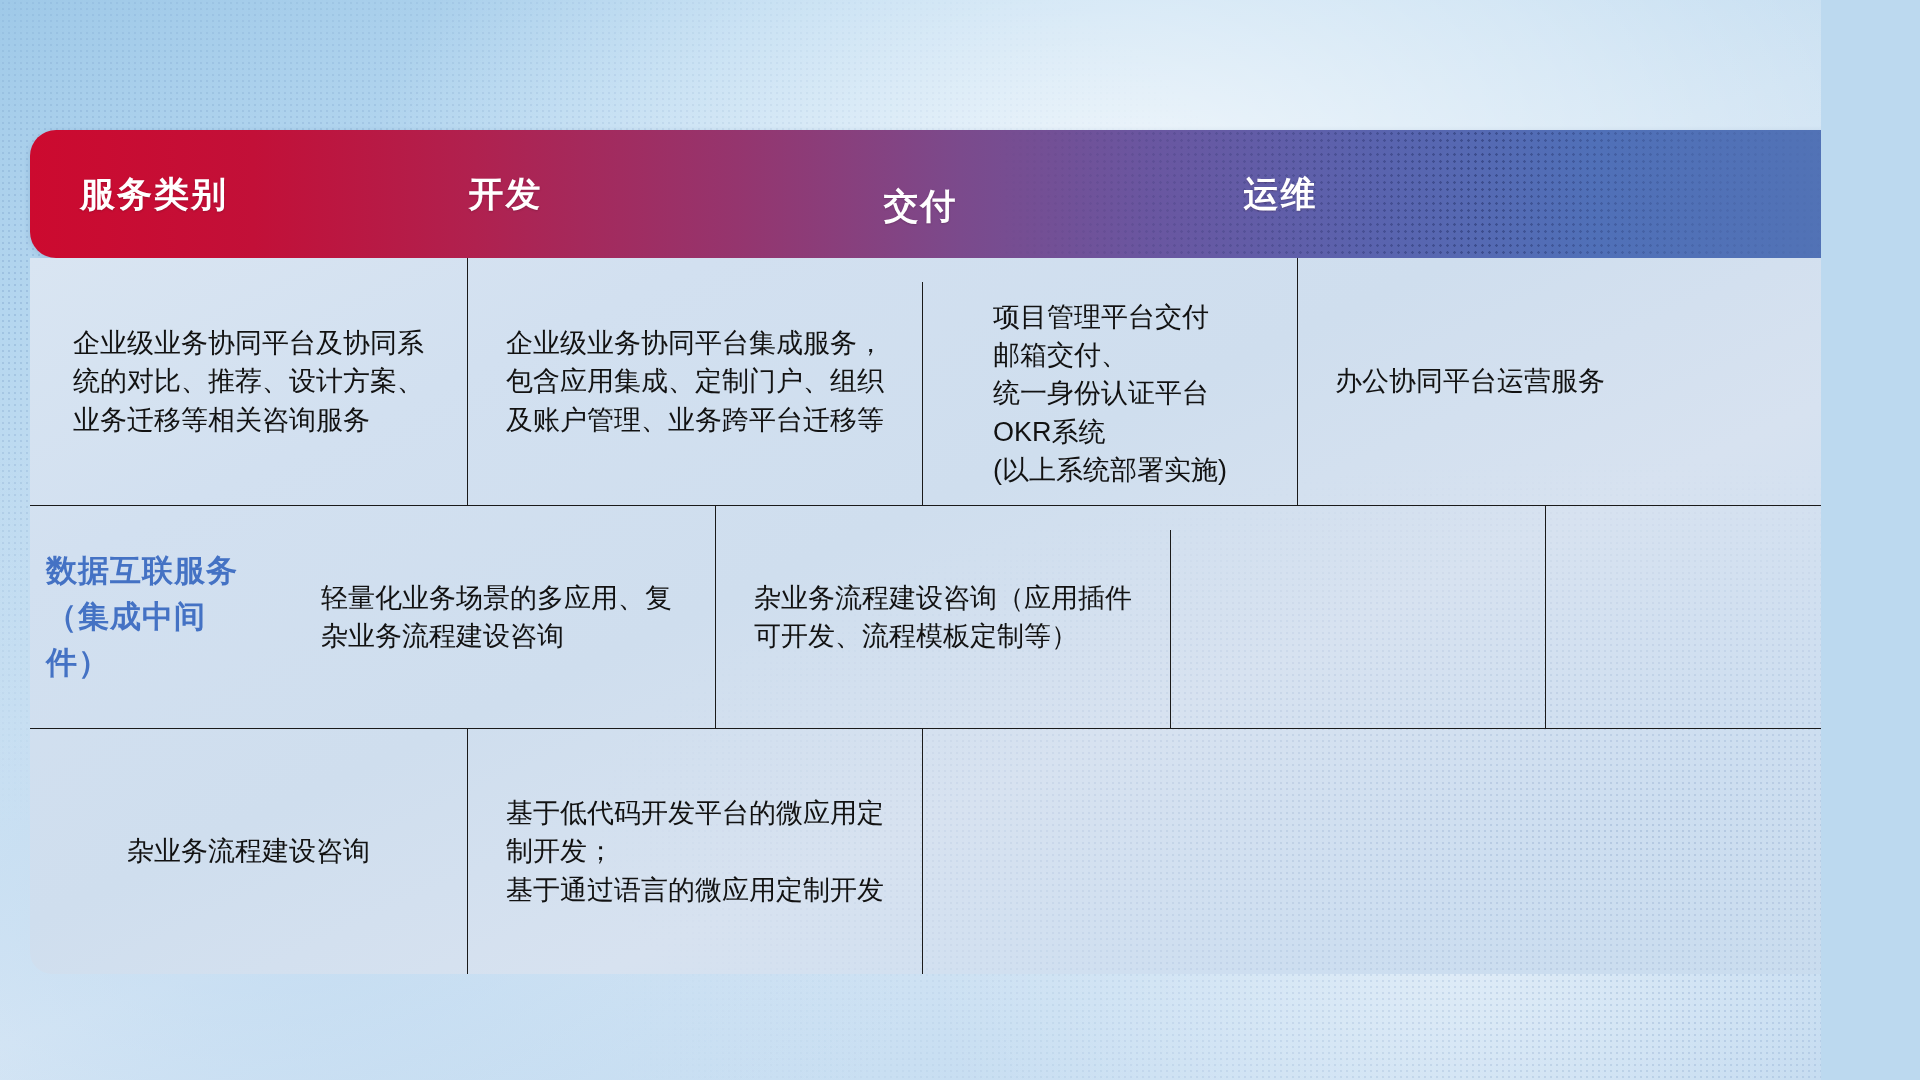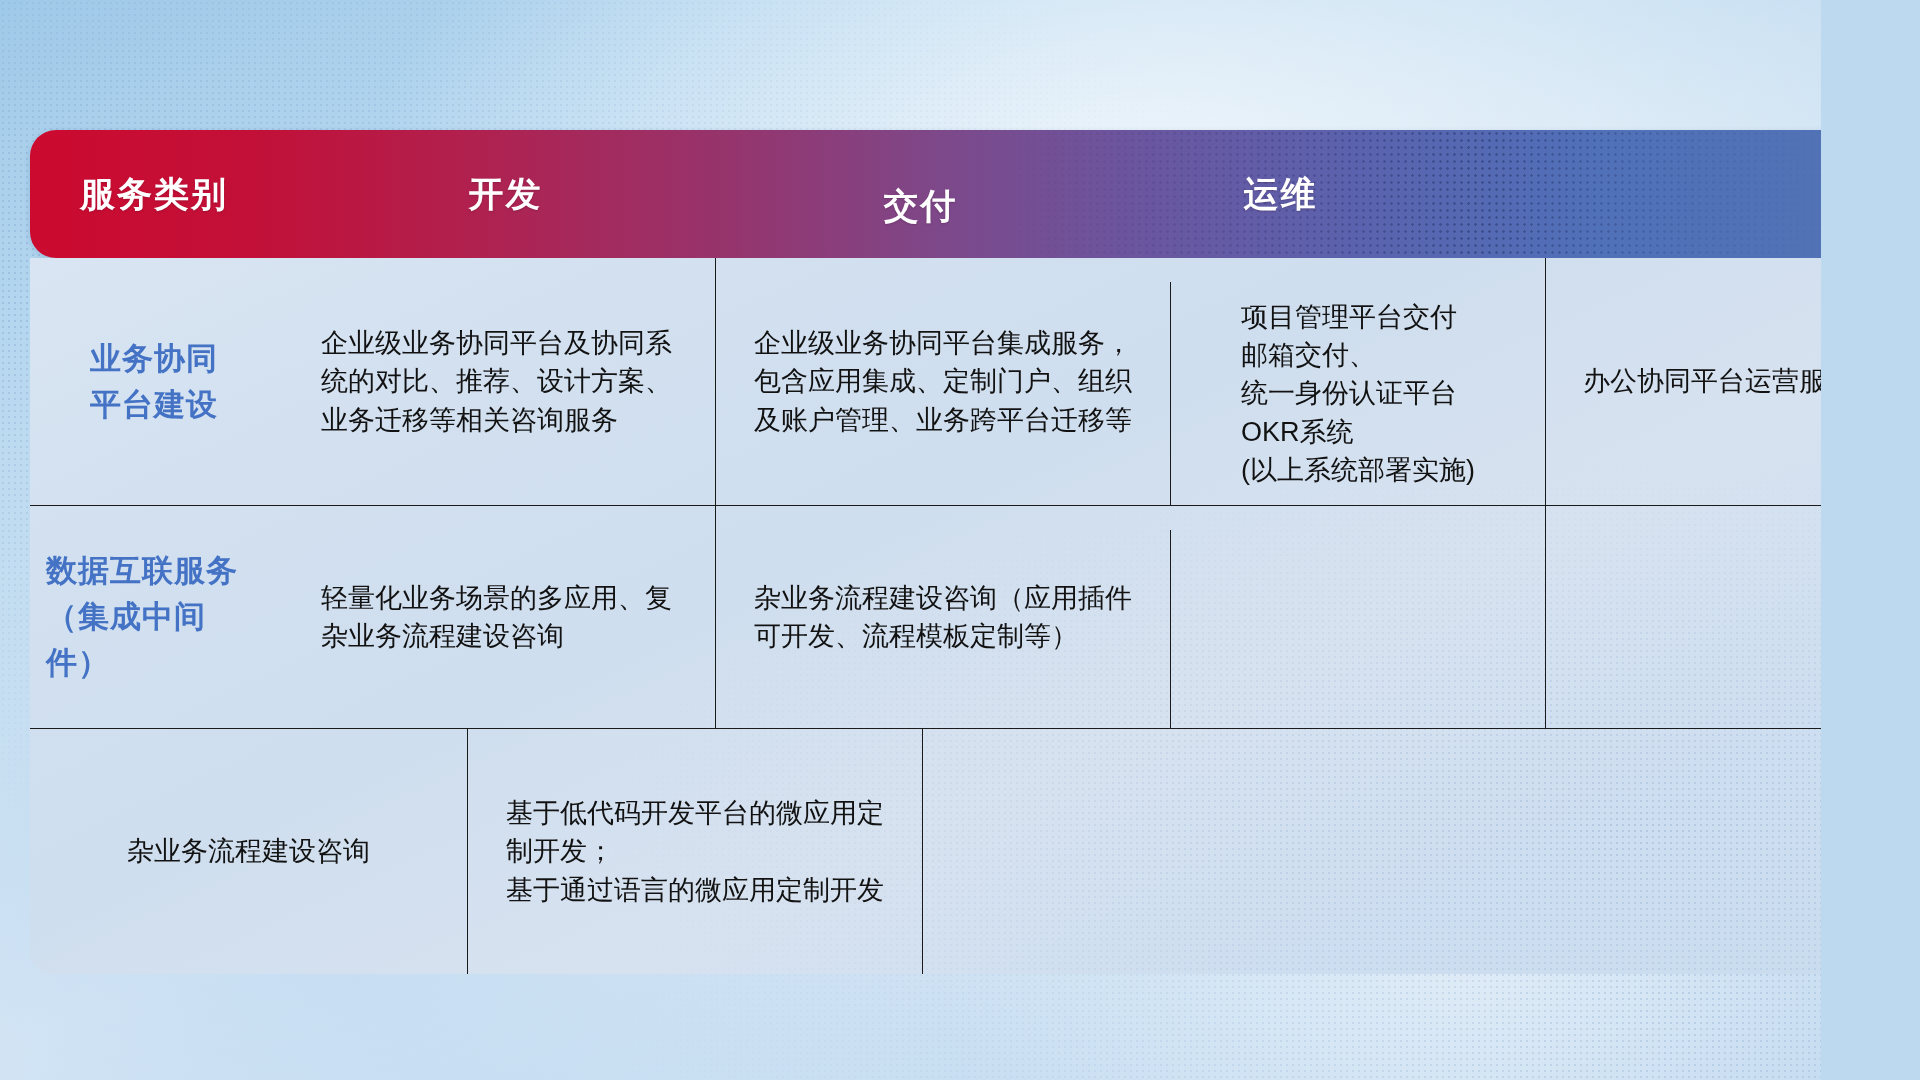--- a/index.html
+++ b/index.html
@@ -191,22 +191,20 @@
       <div class="th c1">服务类别</div>
       <div class="th c3">开发</div>
       <div class="th c4">交付</div>
       <div class="th c5">运维</div>
     </div>
 
     <div class="tbody">
       <div class="bdots"></div>
 
       <div class="trow first r1">
-        <div class="td cat c1">业务协同
-平台建设</div>
         <div class="td c2">企业级业务协同平台及协同系
 统的对比、推荐、设计方案、
 业务迁移等相关咨询服务</div>
         <div class="td c3 vline">企业级业务协同平台集成服务，
 包含应用集成、定制门户、组织
 及账户管理、业务跨平台迁移等</div>
         <div class="td c4 vline">项目管理平台交付
 邮箱交付、
 统一身份认证平台
 OKR系统

